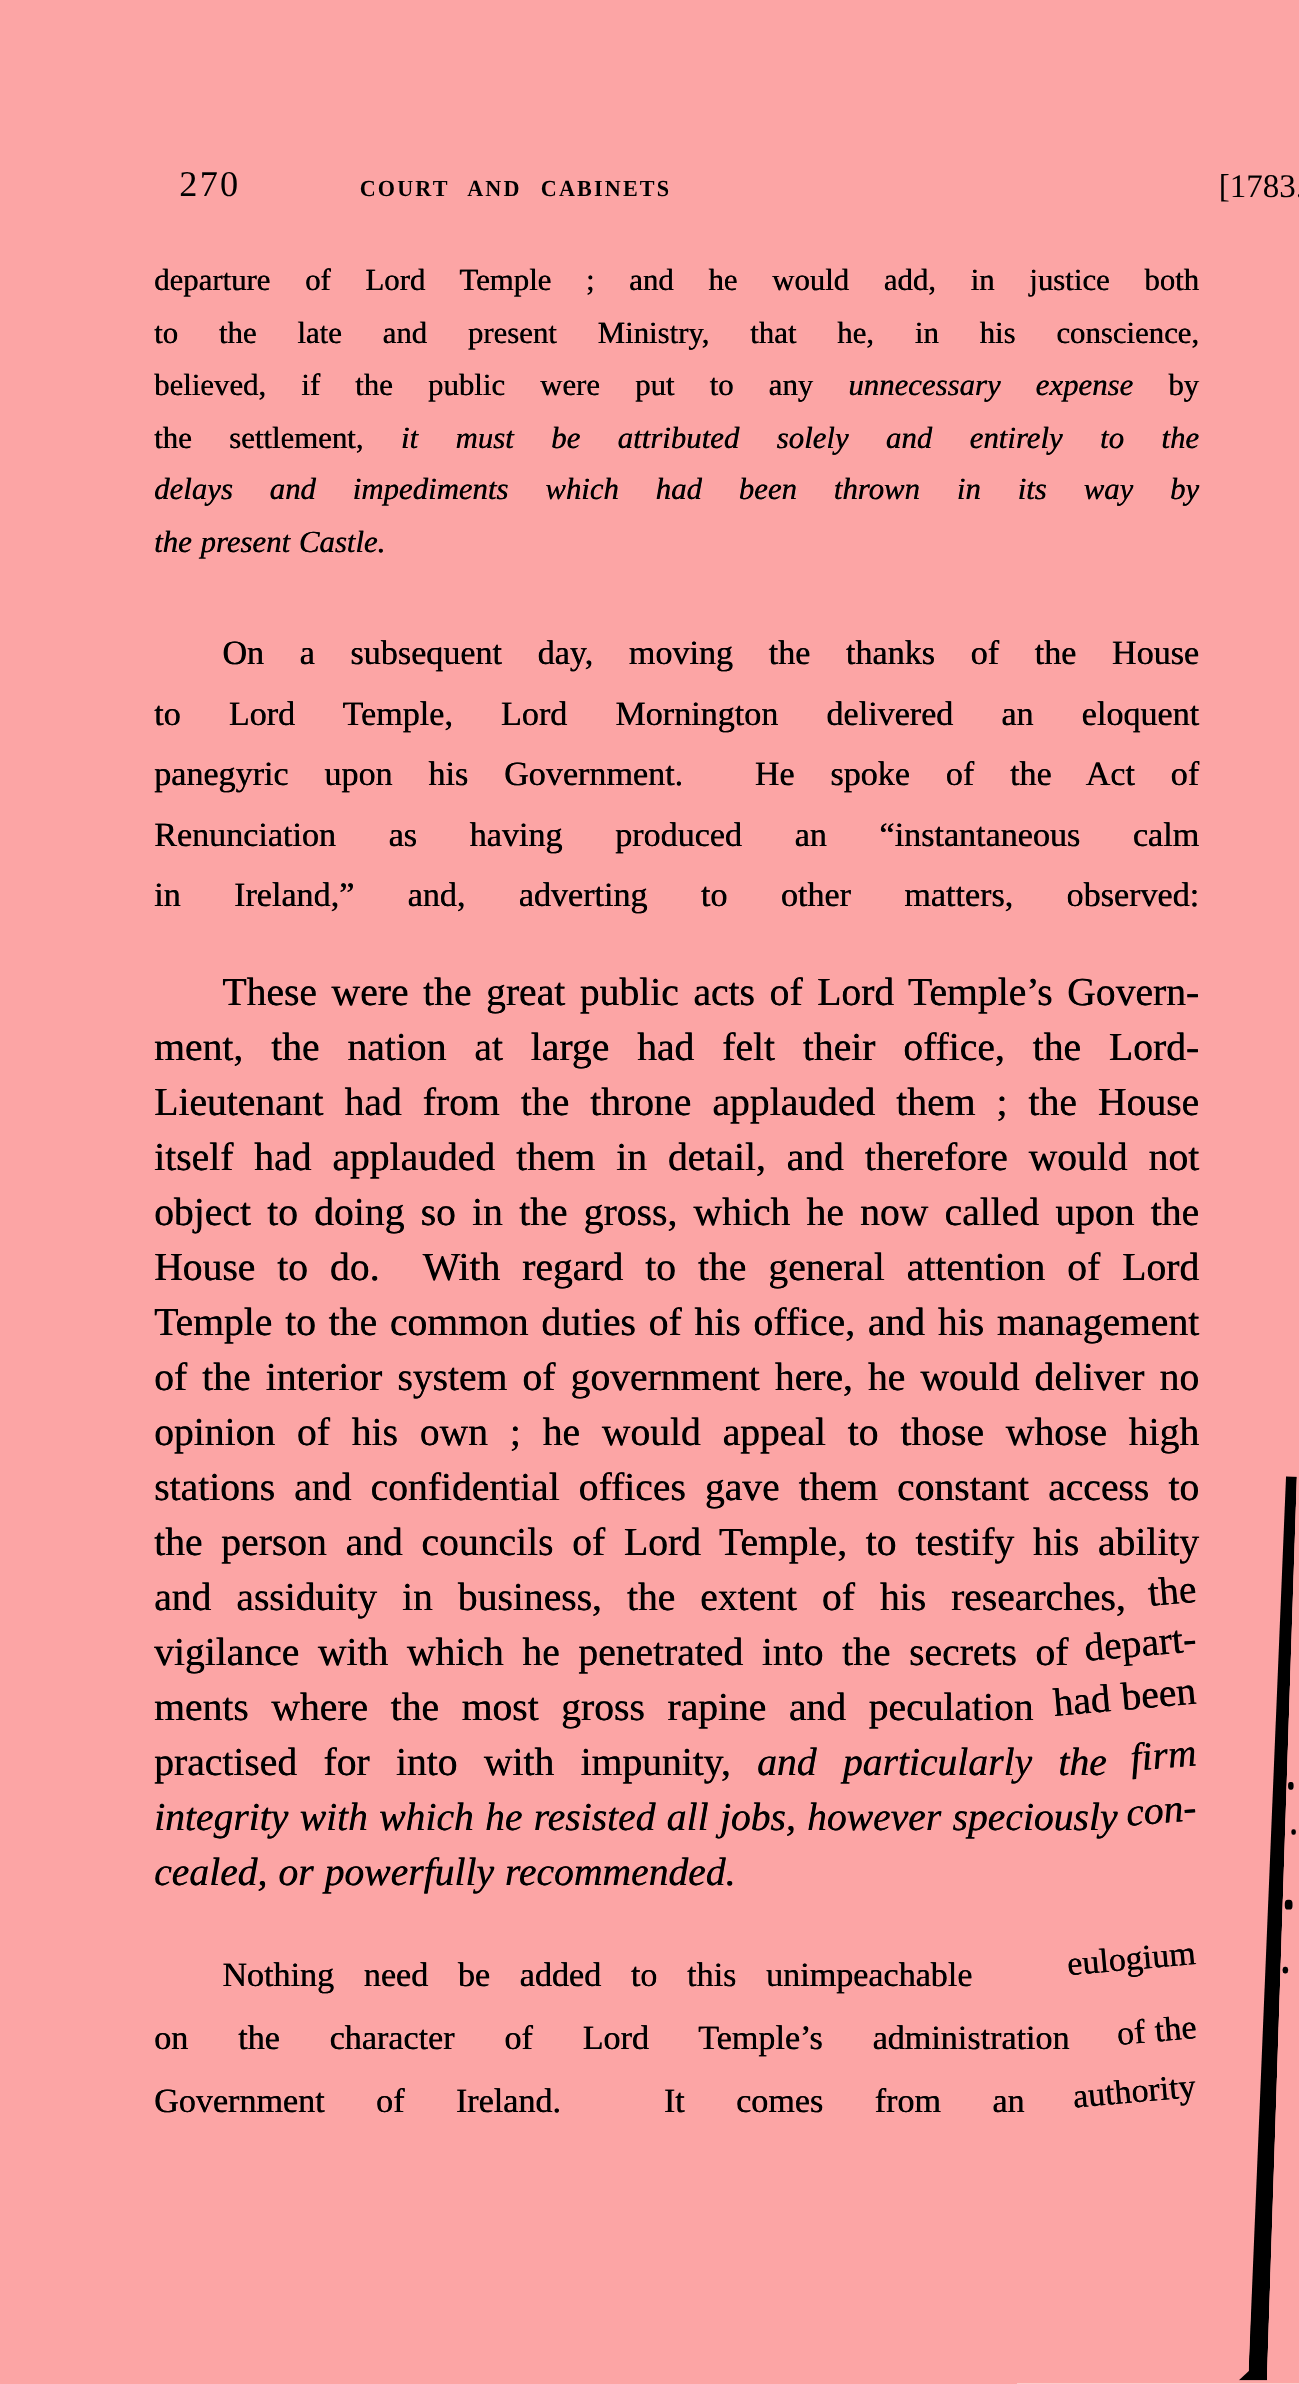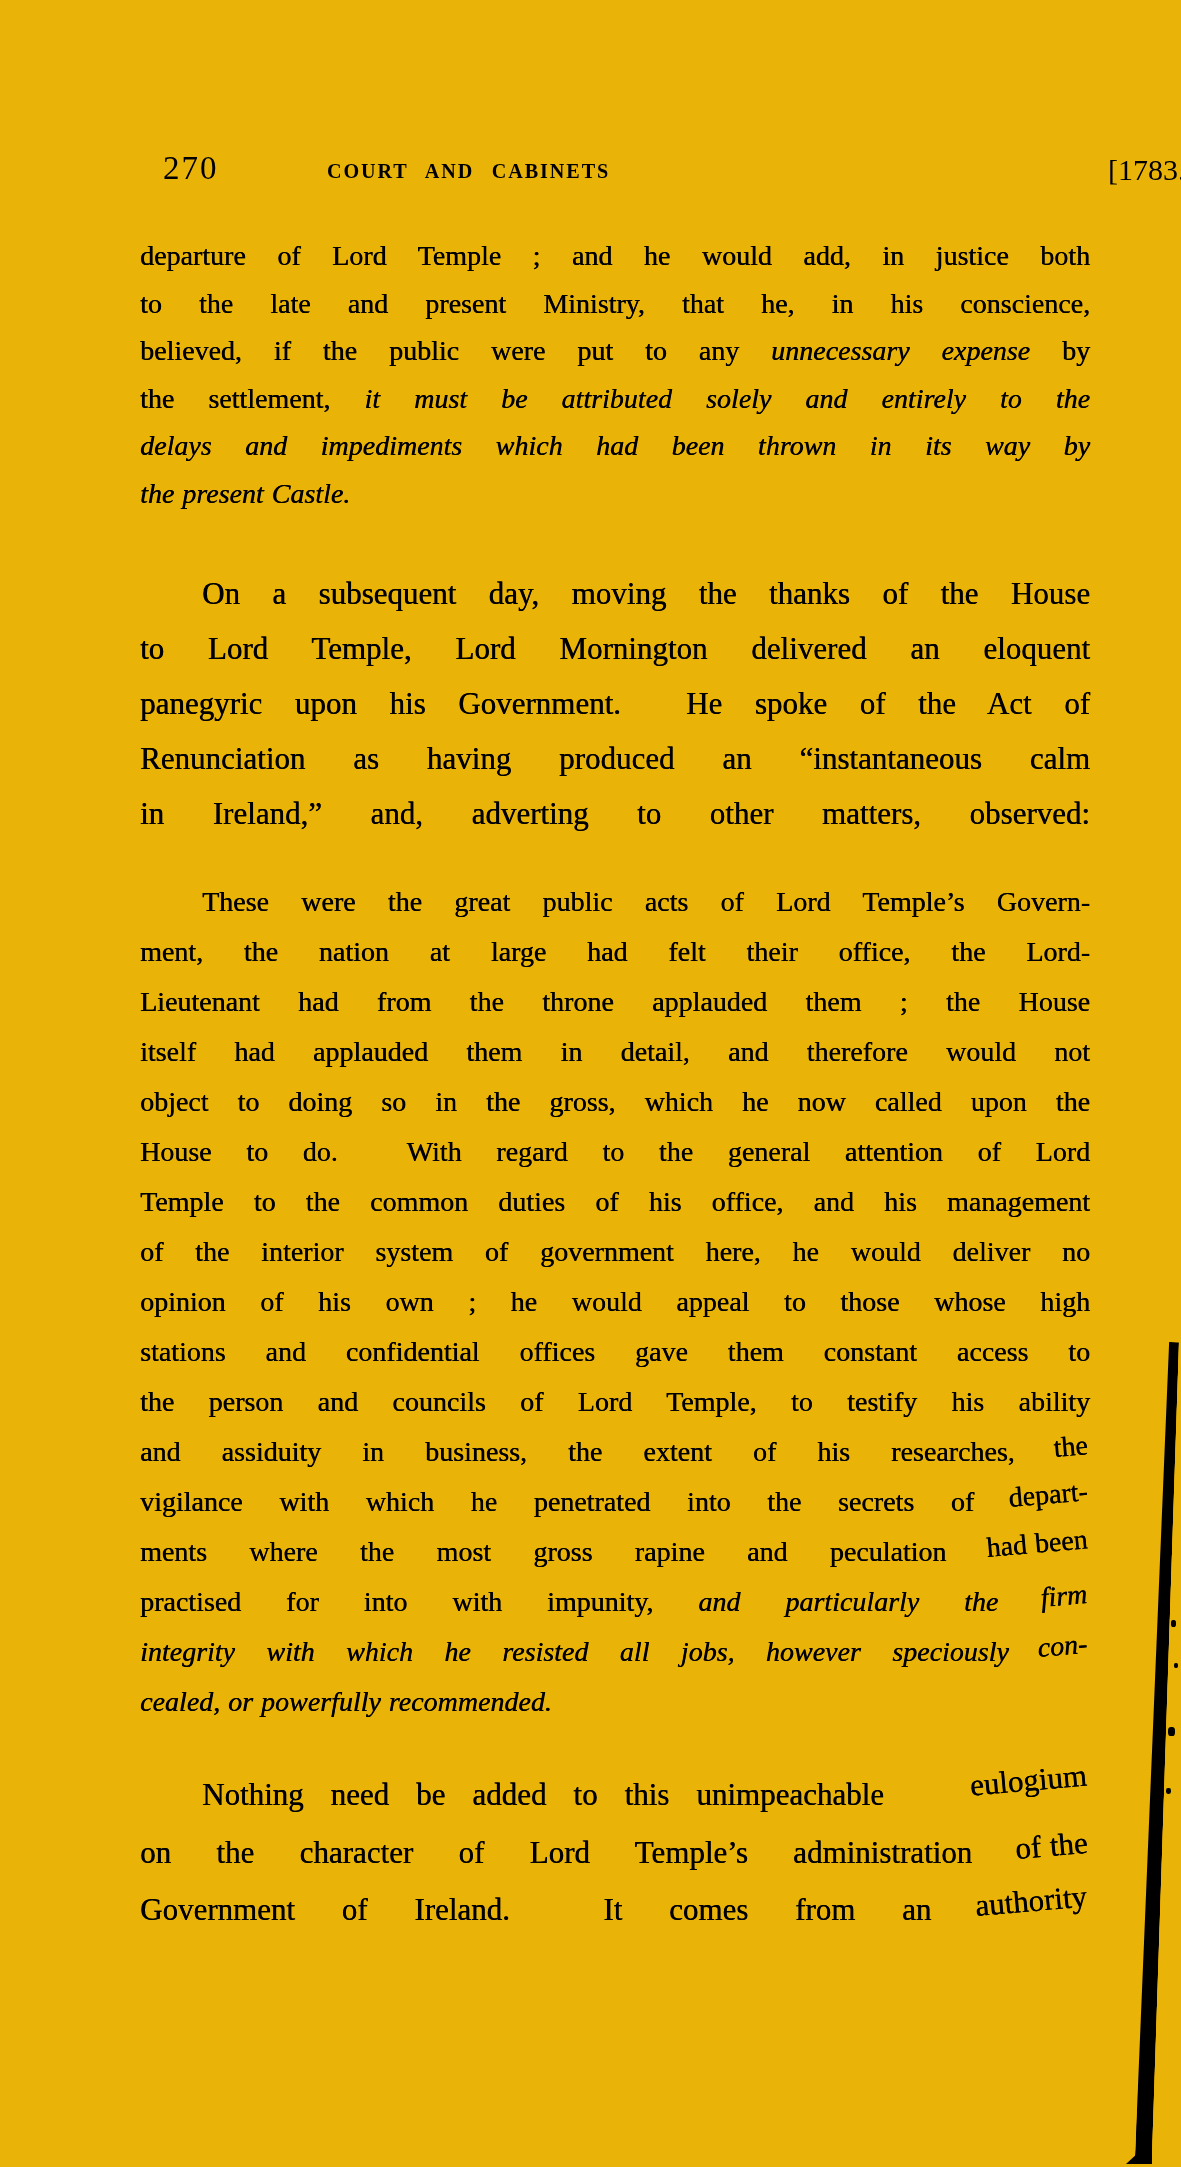--- a/index.html
+++ b/index.html
@@ -1,30 +1,30 @@
 <!DOCTYPE html>
 <html><head>
 <meta charset="utf-8">
 <style>
   html,body { margin:0; padding:0; background:#ffffff; }
   .page {
-    position:relative; width:1181px; height:2167px; background:#eab308;
+    position:relative; width:1181px; height:2167px; background:#fca5a5;
     color:#000; font-family:"Liberation Serif", serif; overflow:hidden;
   }
   
   .header { position:absolute; top:150px; left:0; width:100%; height:60px; }
   .pgnum  { position:absolute; left:163px; top:0;  font-size:33px; letter-spacing:2px; }
   .rtitle { position:absolute; left:327px; top:9px; font-size:21px; font-weight:bold;
             letter-spacing:2px; word-spacing:11px; transform:scaleX(.96); transform-origin:0 0; }
   .year   { position:absolute; left:1108px; top:3px; font-size:30px; }
   
   .para { position:absolute; left:140px; width:950px; text-shadow:0.4px 0 0 currentColor; word-spacing:1px; }
   .p1 { top:232px;  font-size:28px; }  .p1 .line { line-height:47.6px; }
   .p2 { top:566px;  font-size:31px; }  .p2 .line { line-height:55px; }
-  .p3 { top:877px;  font-size:28px; }  .p3 .line { line-height:50px; }
+  .p3 { top:877px;  font-size:36px; }  .p3 .line { line-height:50px; }
   .p4 { top:1766px; font-size:31px; }  .p4 .line { line-height:57.5px; }
   .line { text-align:justify; text-align-last:justify; }
   .line.short  { text-align-last:left; }
   .line.indent { text-indent:62px; }
   em { font-style:italic; }
   
   .warp { display:inline-block; transform:rotate(-5deg) translateY(-4px); transform-origin:0 100%; }
   
   .gutter-bar {
     position:absolute; left:1162px; top:1342px; width:17px; height:822px; background:#000;

